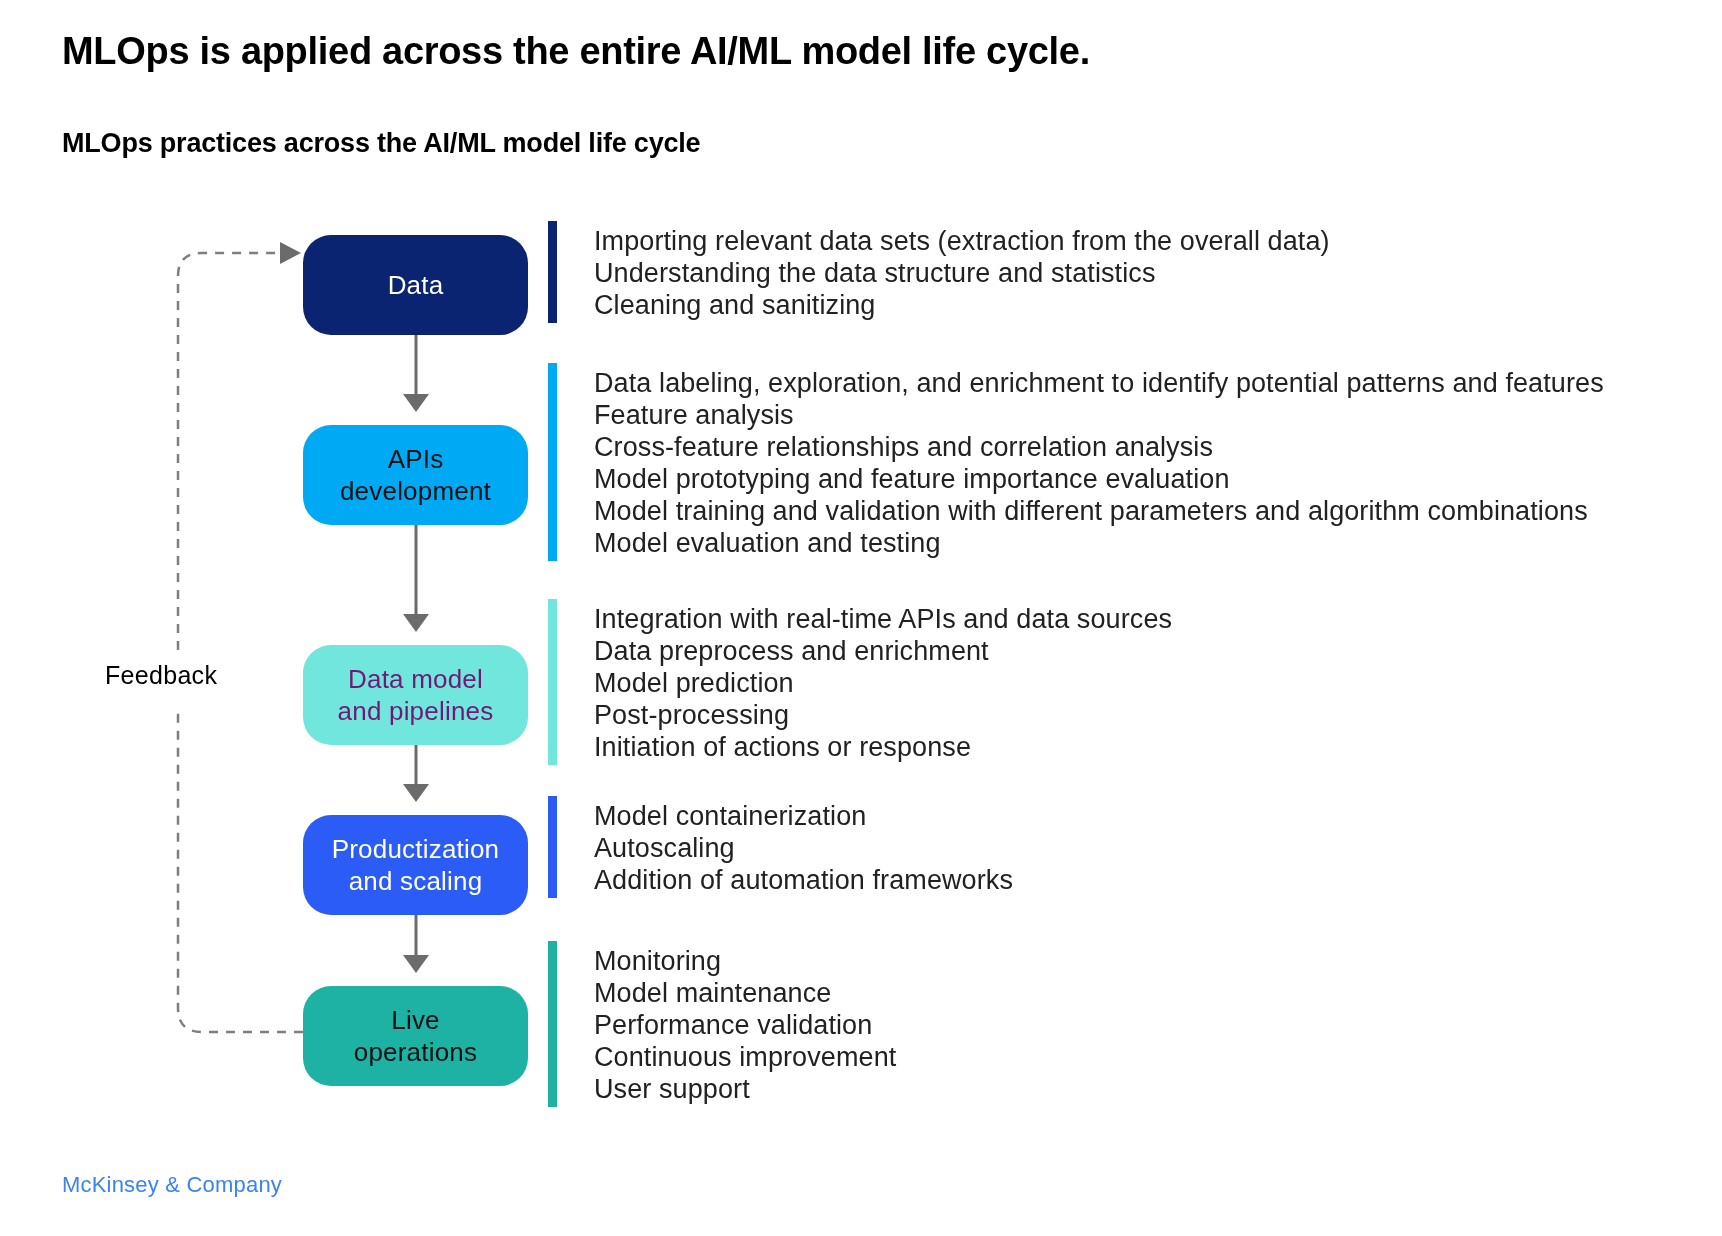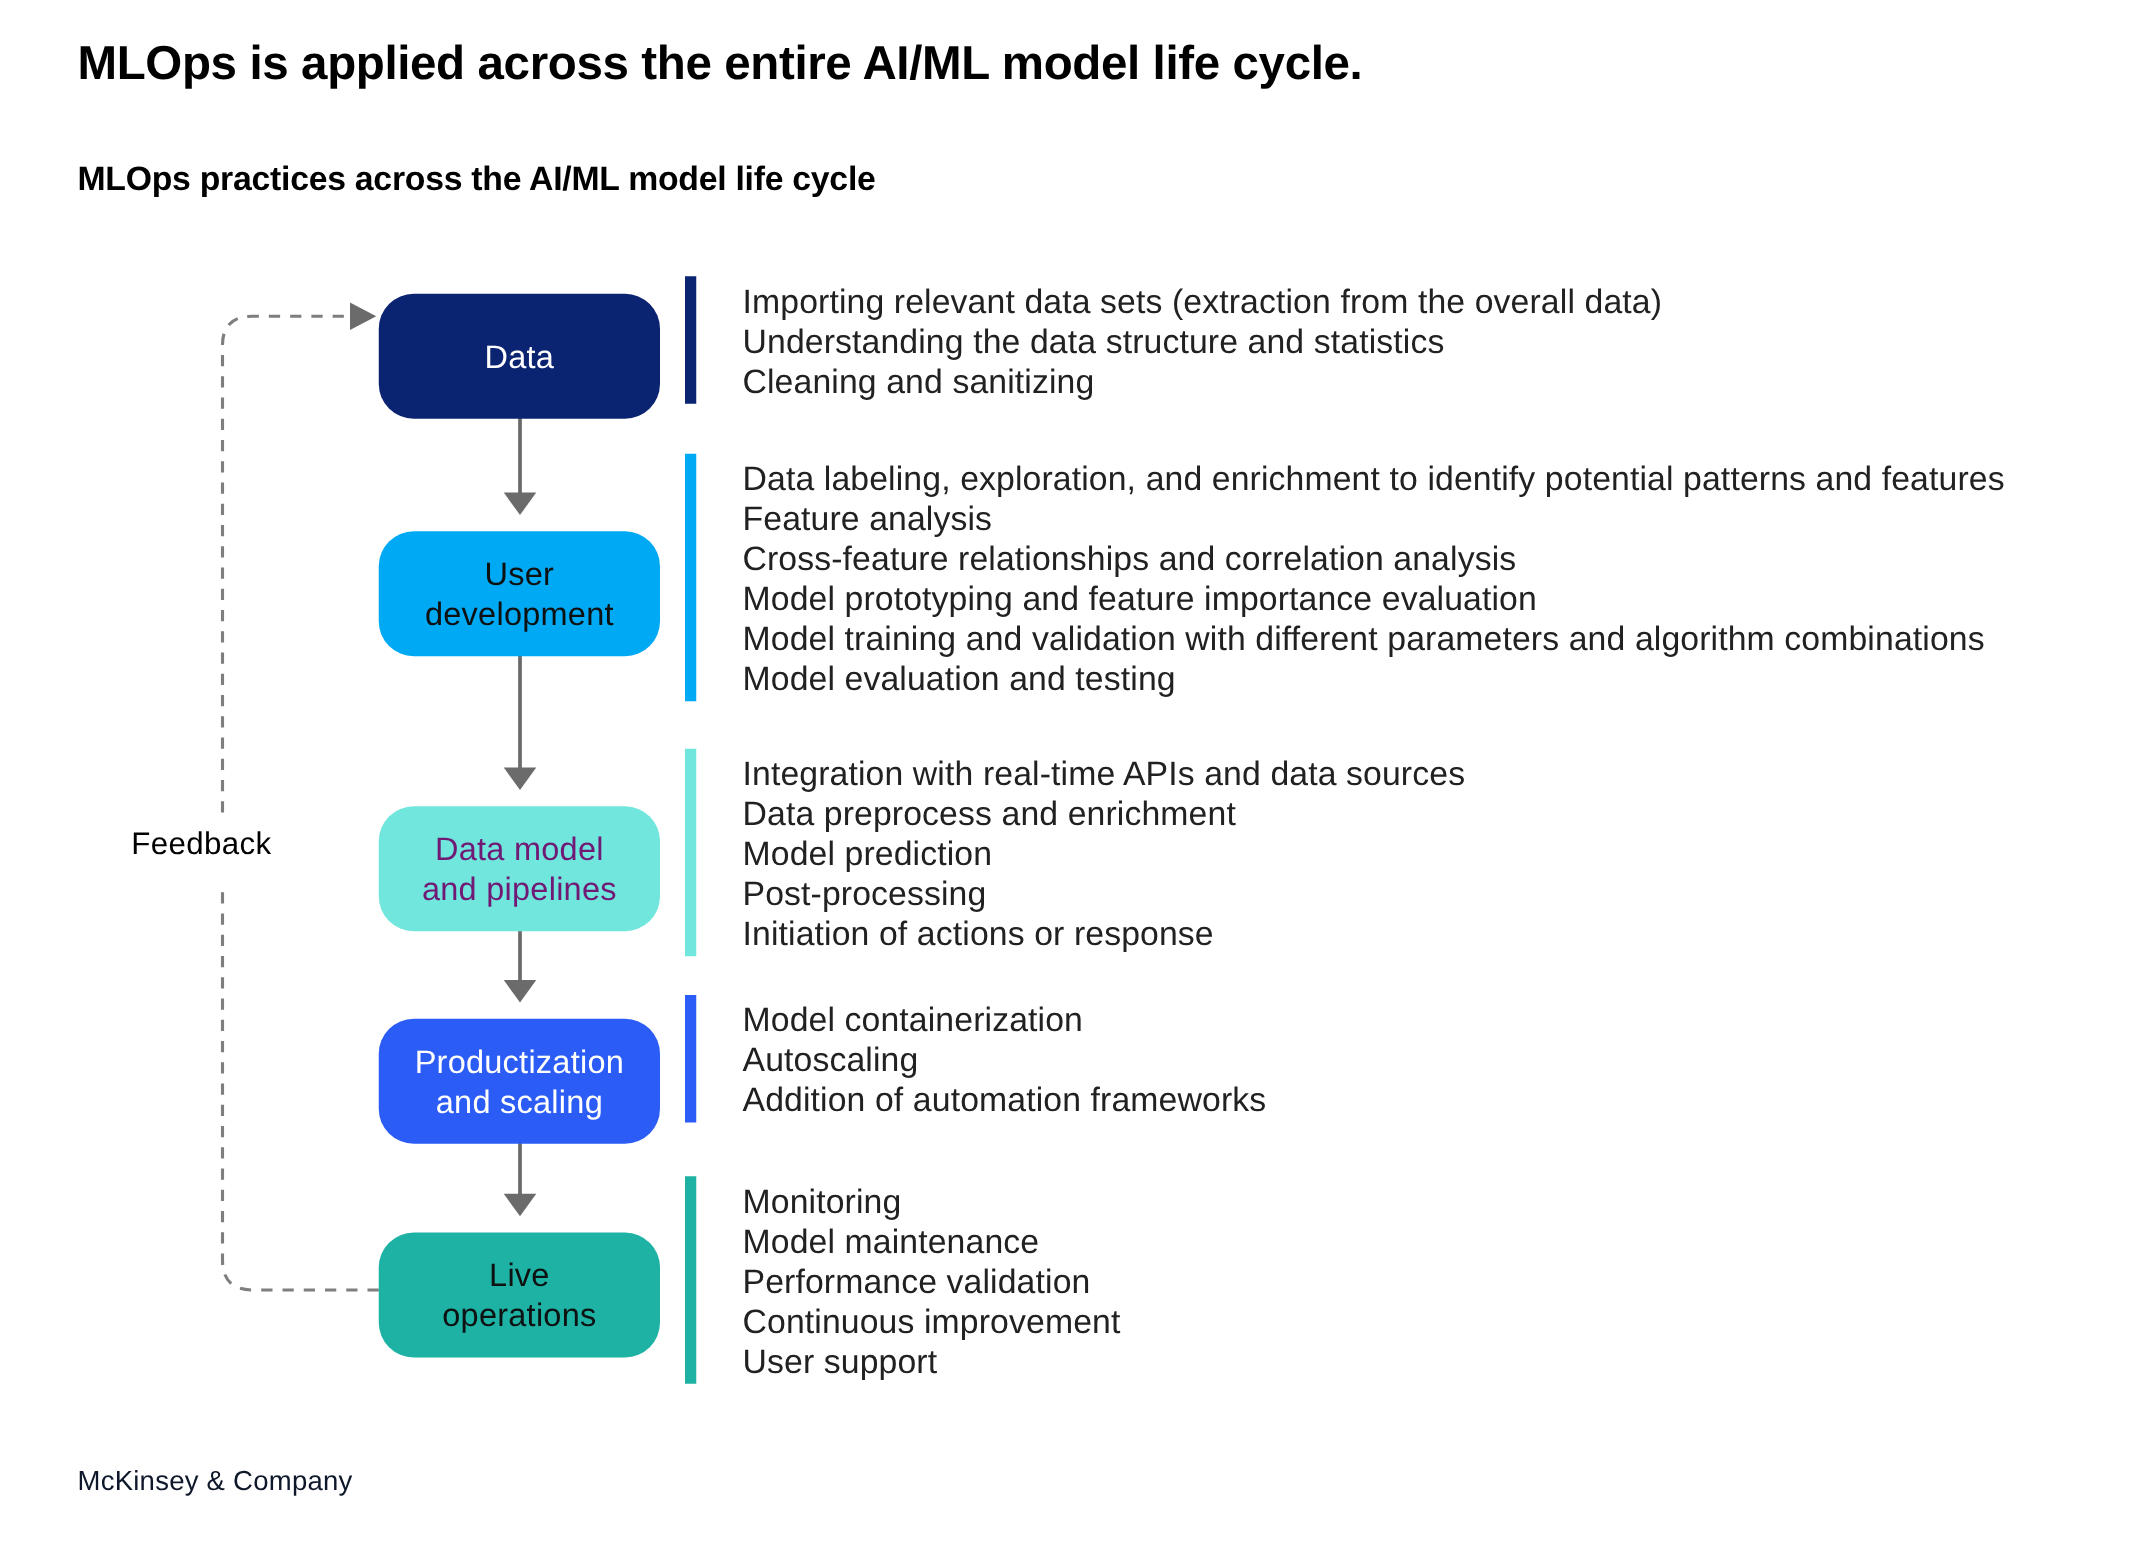--- a/index.html
+++ b/index.html
@@ -29,21 +29,21 @@
   .stage-items {
     position:absolute; left:594px; font-size:27px; line-height:32px;
     color:#212121; white-space:nowrap; letter-spacing:0.1px;
   }
   .feedback-label {
     position:absolute; left:105px; top:661px;
     font-size:25px; color:#000000; letter-spacing:0.3px;
   }
   .footer {
     position:absolute; left:62px; top:1172px;
-    font-size:22px; color:#0f172a; letter-spacing:0.2px;
+    font-size:22px; color:#3b82f6; letter-spacing:0.2px;
   }
 </style>
 </head>
 <body>
 
 <div id="canvas">
   <div class="title">MLOps is applied across the entire AI/ML model life cycle.</div>
   <div class="subtitle">MLOps practices across the AI/ML model life cycle</div>
 
   <svg class="connectors" viewBox="0 0 1722 1236" xmlns="http://www.w3.org/2000/svg">
@@ -64,21 +64,21 @@
       <div class="stage-box" style="top: 223px; background: rgb(10, 36, 114); color: rgb(255, 255, 255);">
         <div>Data</div>
       </div>
       <div class="stage-bar" style="top: 221px; height: 102px; background: rgb(10, 36, 114);"></div>
       <div class="stage-items" style="top: 225px;">
         <div>Importing relevant data sets (extraction from the overall data)</div>
         <div>Understanding the data structure and statistics</div>
         <div>Cleaning and sanitizing</div>
       </div>
       <div class="stage-box" style="top: 413px; background: rgb(0, 169, 244); color: rgb(14, 17, 17);">
-        <div>User</div>
+        <div>APIs</div>
         <div>development</div>
       </div>
       <div class="stage-bar" style="top: 363px; height: 198px; background: rgb(0, 169, 244);"></div>
       <div class="stage-items" style="top: 367px;">
         <div>Data labeling, exploration, and enrichment to identify potential patterns and features</div>
         <div>Feature analysis</div>
         <div>Cross-feature relationships and correlation analysis</div>
         <div>Model prototyping and feature importance evaluation</div>
         <div>Model training and validation with different parameters and algorithm combinations</div>
         <div>Model evaluation and testing</div>

